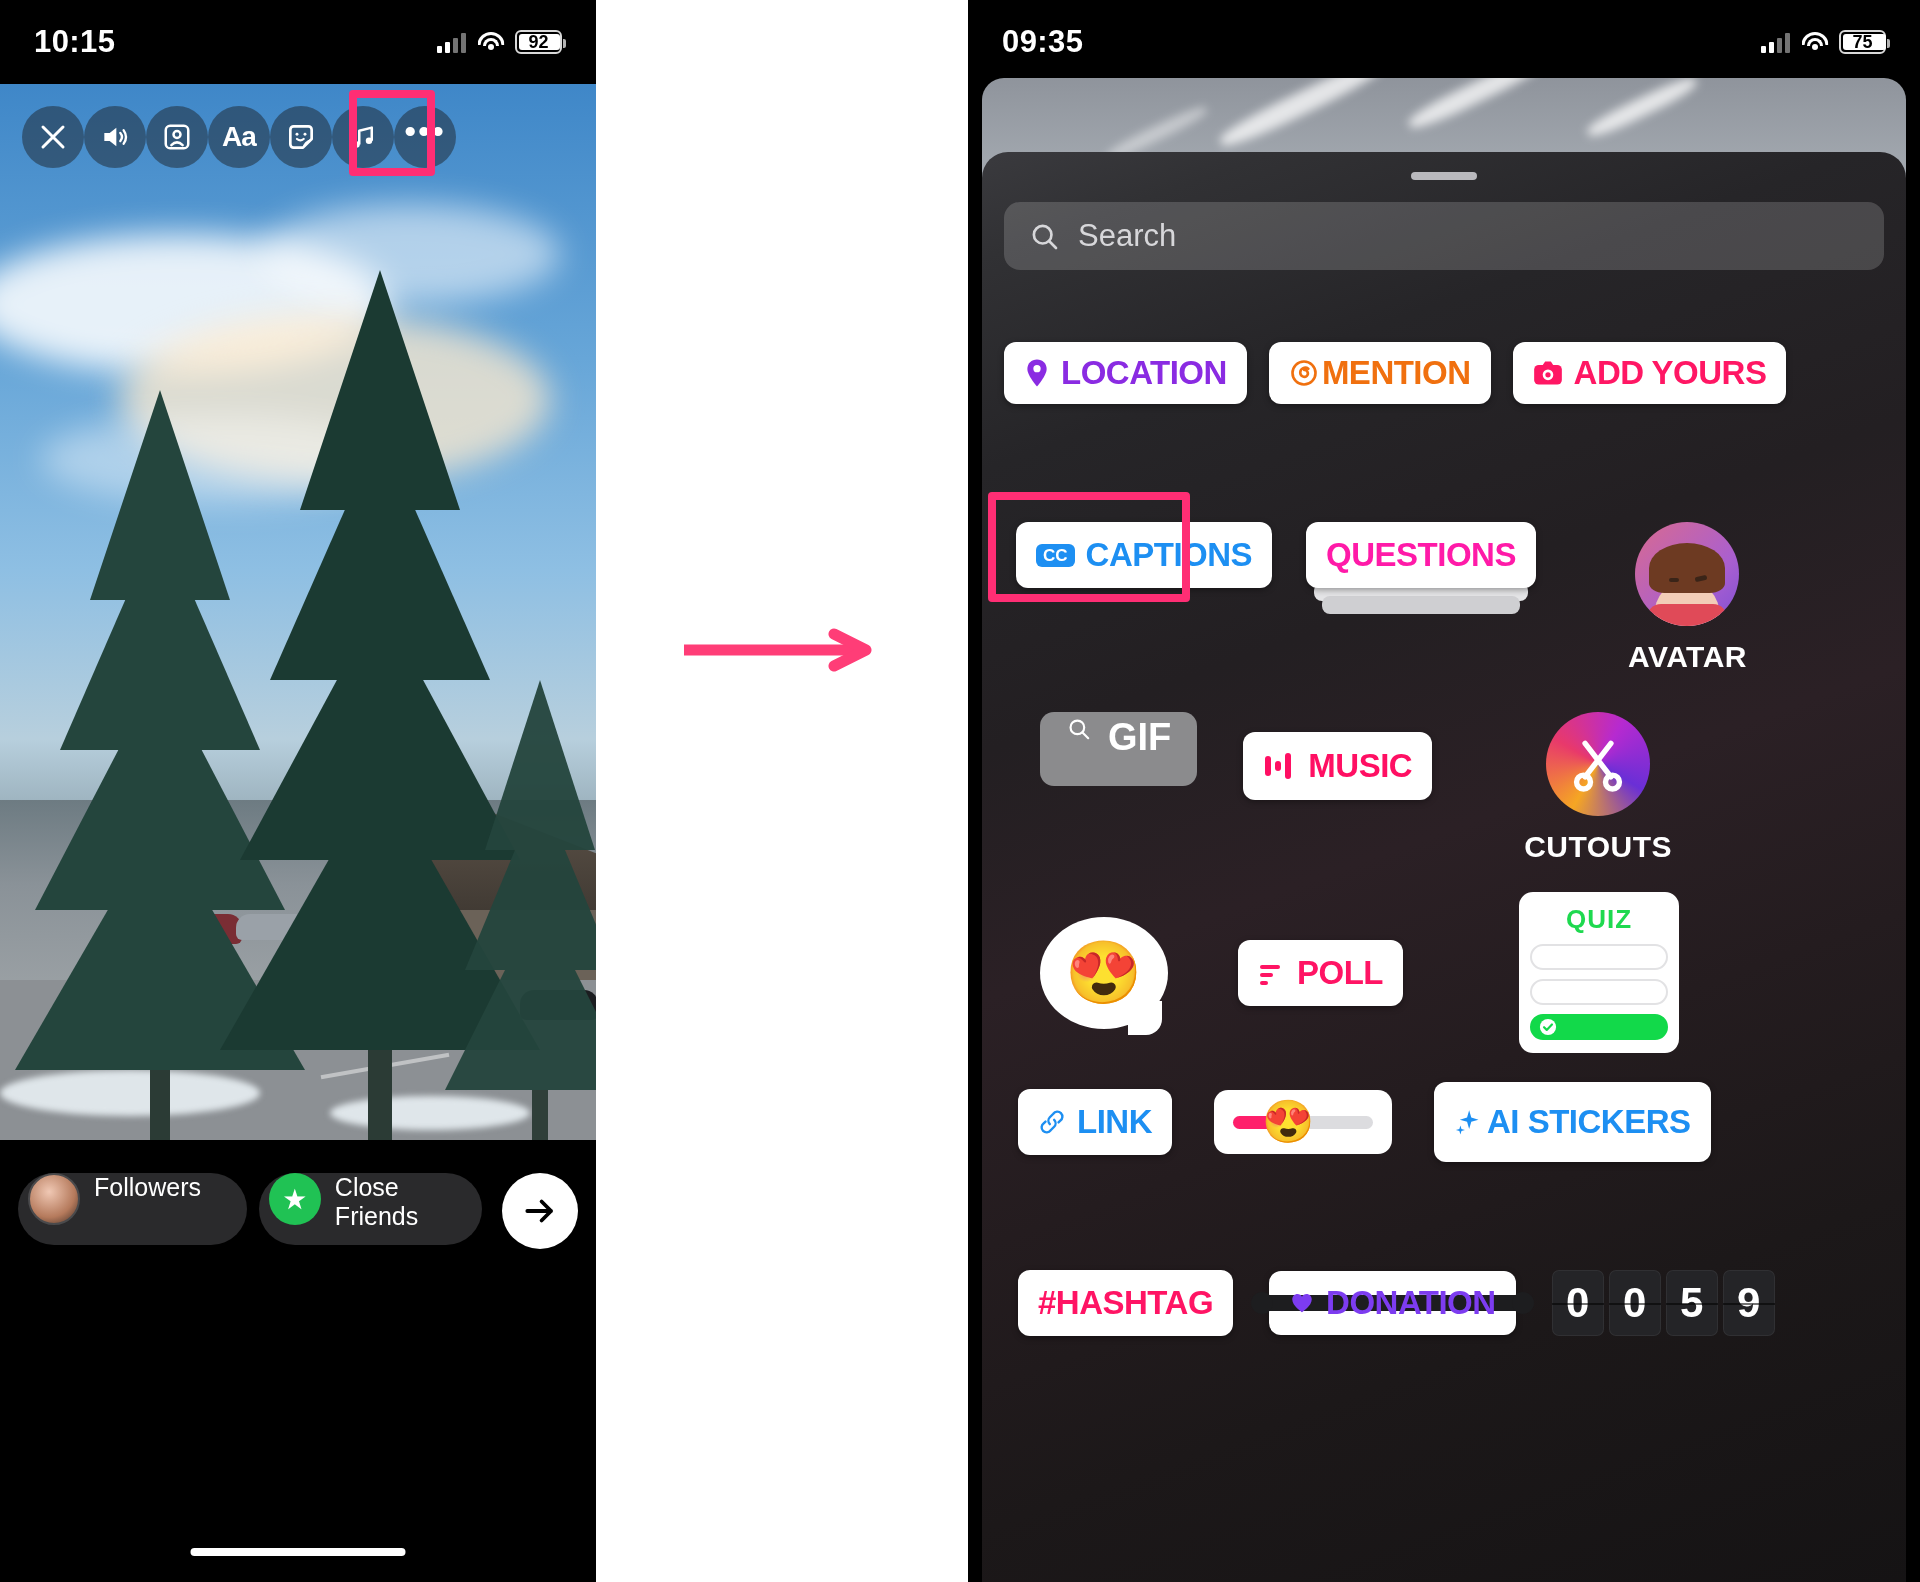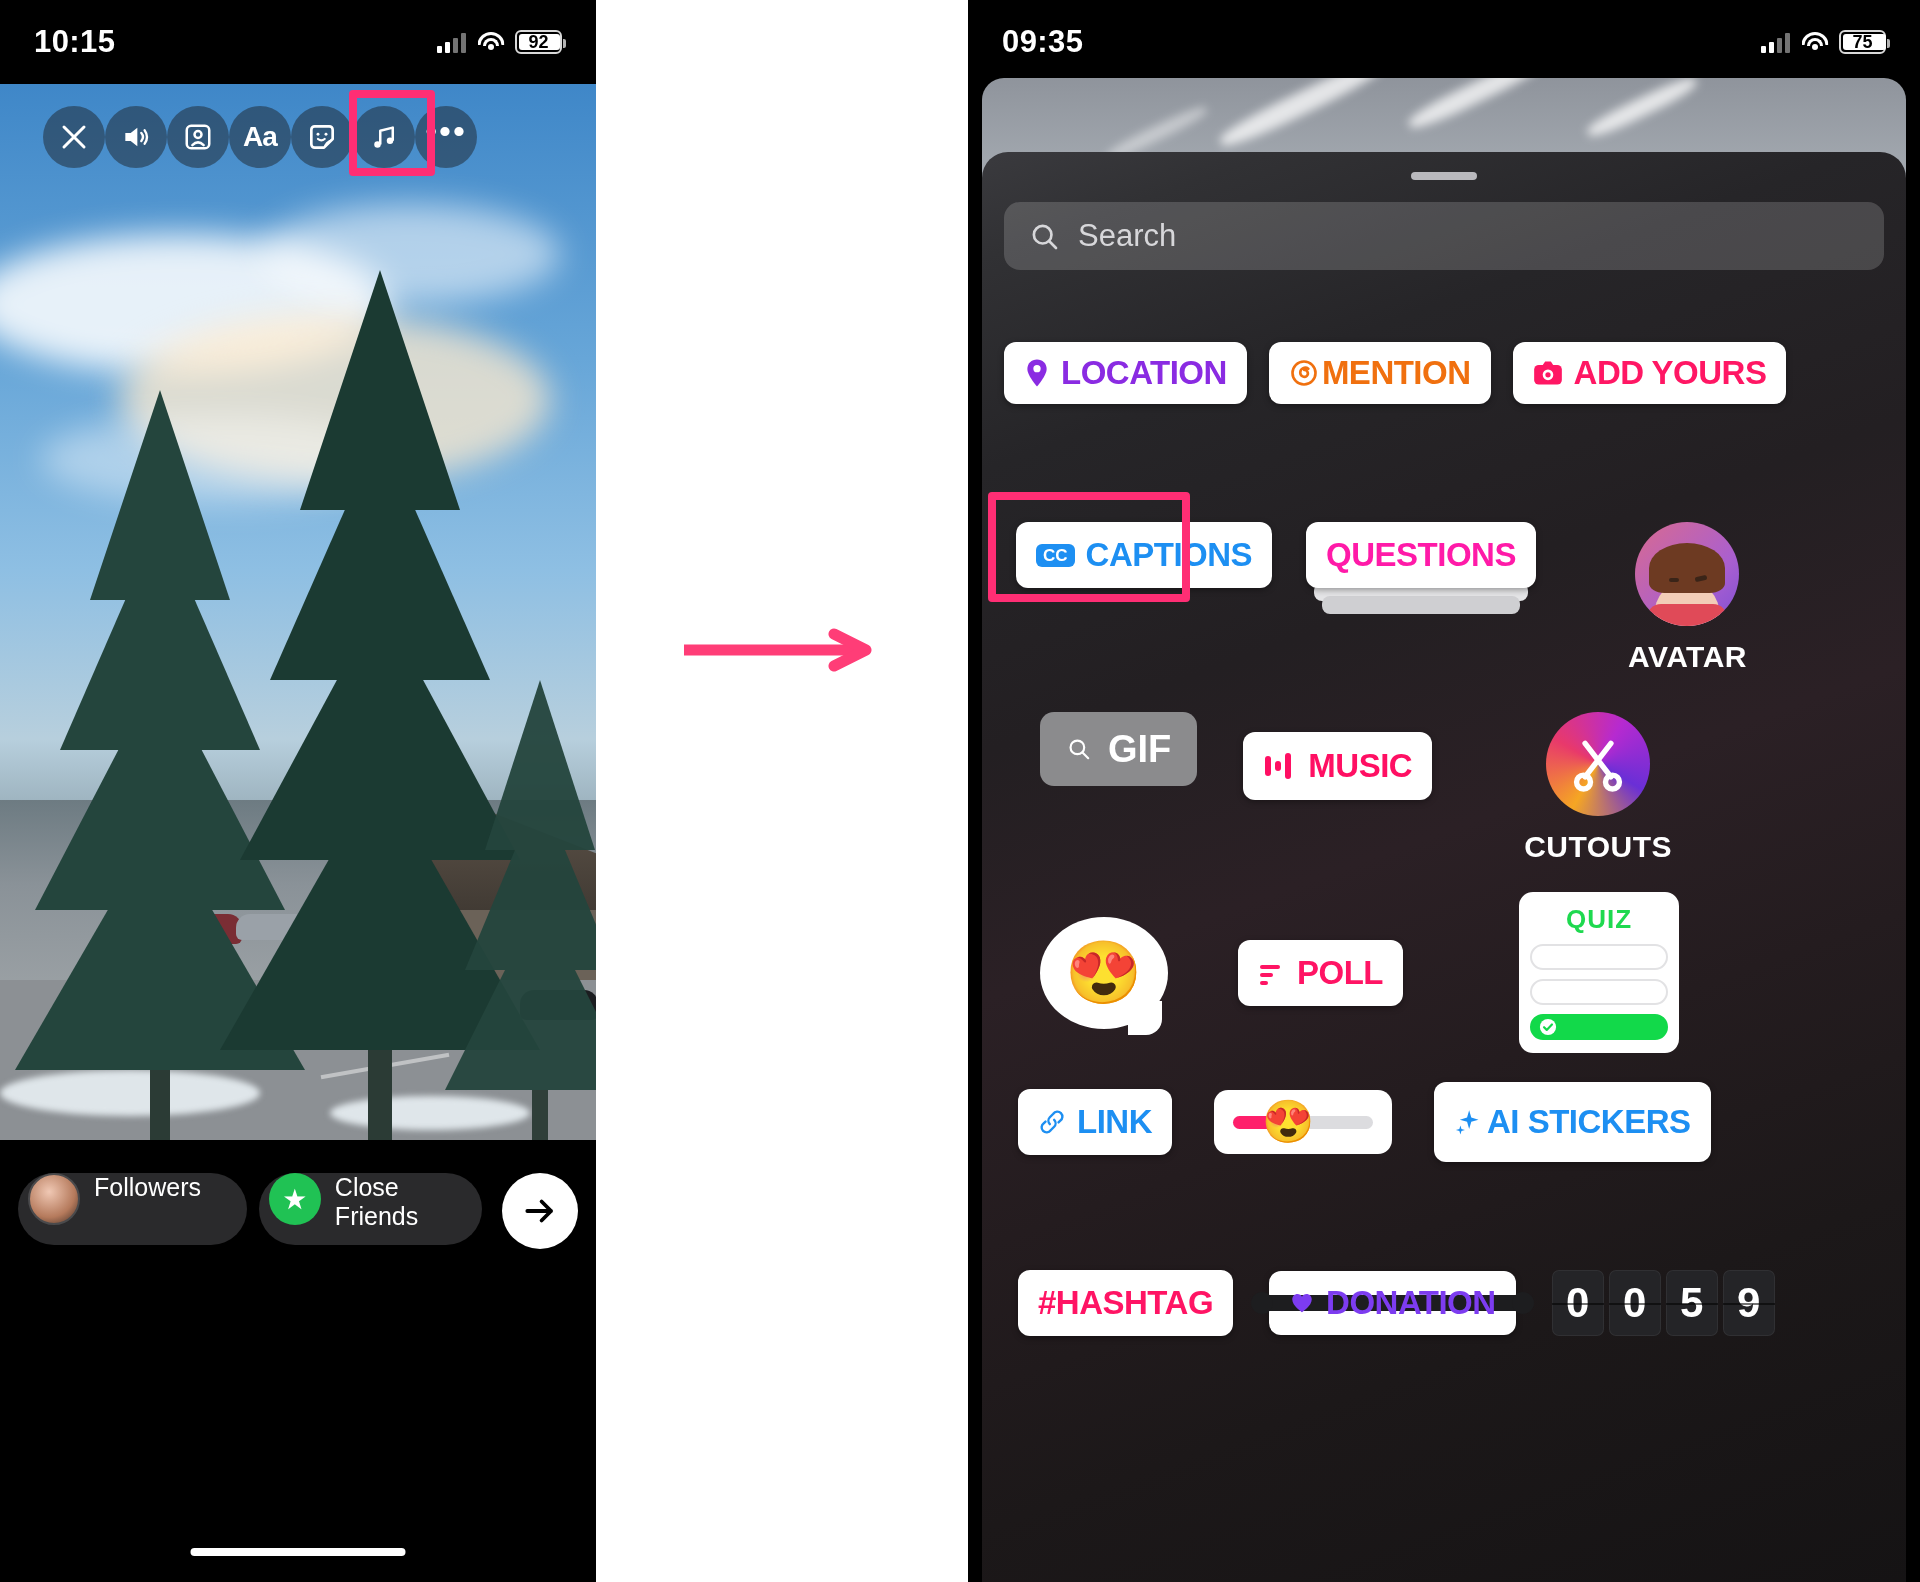--- a/index.html
+++ b/index.html
@@ -78,21 +78,21 @@
   .tree .tier{
     position:absolute; left:50%; transform:translateX(-50%);
     background:#1f3b34; clip-path:polygon(50% 0,100% 100%,0 100%);
   }
   .tree.t1 .tier{ background:#24453d; }
   .tree.t2 .tier{ background:#1b3a32; }
 
   
   .ig-toolbar{
     position:absolute; left:0; top:84px; width:492px; height:106px;
-    display:flex; align-items:center; padding:0 22px; gap:0;margin-left:21px;
+    display:flex; align-items:center; padding:0 22px; gap:0;
   }
   .tb-btn{
     width:62px; height:62px; border-radius:50%;
     background:rgba(30,40,50,.52); display:flex; align-items:center; justify-content:center;
     color:#fff; position:relative; flex:0 0 auto;
   }
   .tb-btn svg{ display:block; }
   .tb-aa{ font-size:28px; font-weight:bold; letter-spacing:-1px; }
   .tb-dots{ font-size:34px; line-height:0; letter-spacing:2px; padding-bottom:12px; }
   .hl-box{
@@ -176,22 +176,22 @@
     font-family:"Liberation Sans", sans-serif;
   }
   .label-below{
     color:#fff; font-size:30px; font-weight:bold; 
     letter-spacing:.5px; margin-top:14px;
   }
   .circ-icon{ width:104px; height:104px; border-radius:50%; overflow:hidden; position:relative; }
   .avatar-c{ background:linear-gradient(135deg,#d96a8f 0%, #a95fd0 65%, #7f4fd4 100%); }
   .cutouts-c{ background:conic-gradient(from 210deg,#f5a623,#e8396b,#b62ad0,#6a2fd6,#f5a623); display:flex; align-items:center; justify-content:center;}
   .gif-btn{
-    background:#8b8b8d; color:#fff; border-radius:14px; height:74px; padding:12px 26px;
-    display:flex; align-items:center; gap:16px; font-size:38px; font-weight:bold; flex:0 0 auto;
+    background:#8b8b8d; color:#fff; border-radius:14px; height:74px; padding:4px 26px;
+    display:flex; align-items:flex-start; gap:16px; font-size:38px; font-weight:bold; flex:0 0 auto;
   }
   .questions-card{ position:relative; }
   .questions-card .shadow1{
     position:absolute; left:8px; right:8px; bottom:-13px; height:18px; background:#e4e4e6; border-radius:8px;
   }
   .questions-card .shadow2{
     position:absolute; left:16px; right:16px; bottom:-26px; height:18px; background:#cfcfd2; border-radius:8px;
   }
   .cc-badge{
     background:#1d8ff2; color:#fff; border-radius:6px; font-size:17px; font-weight:bold;

